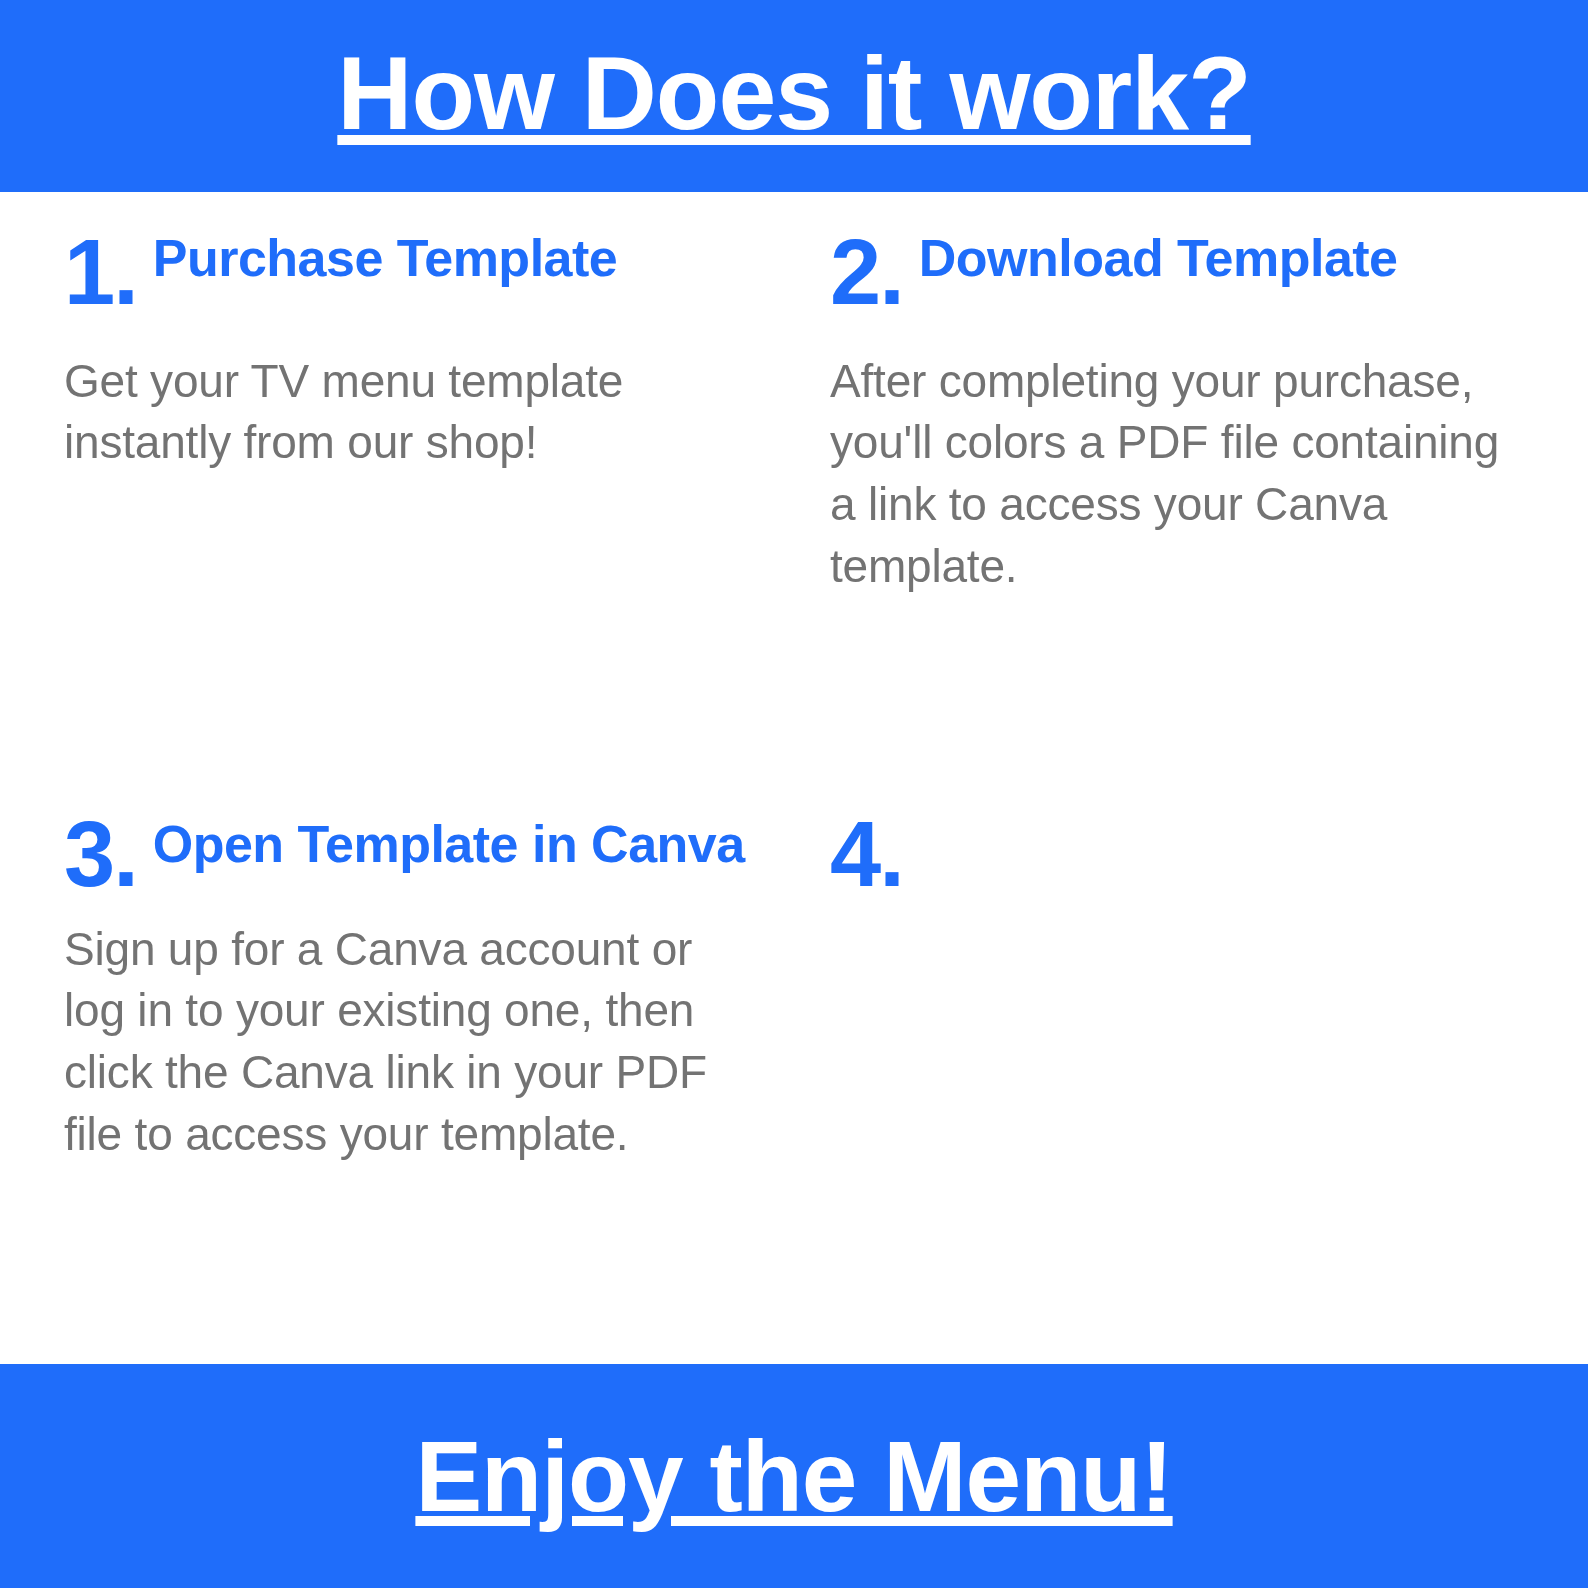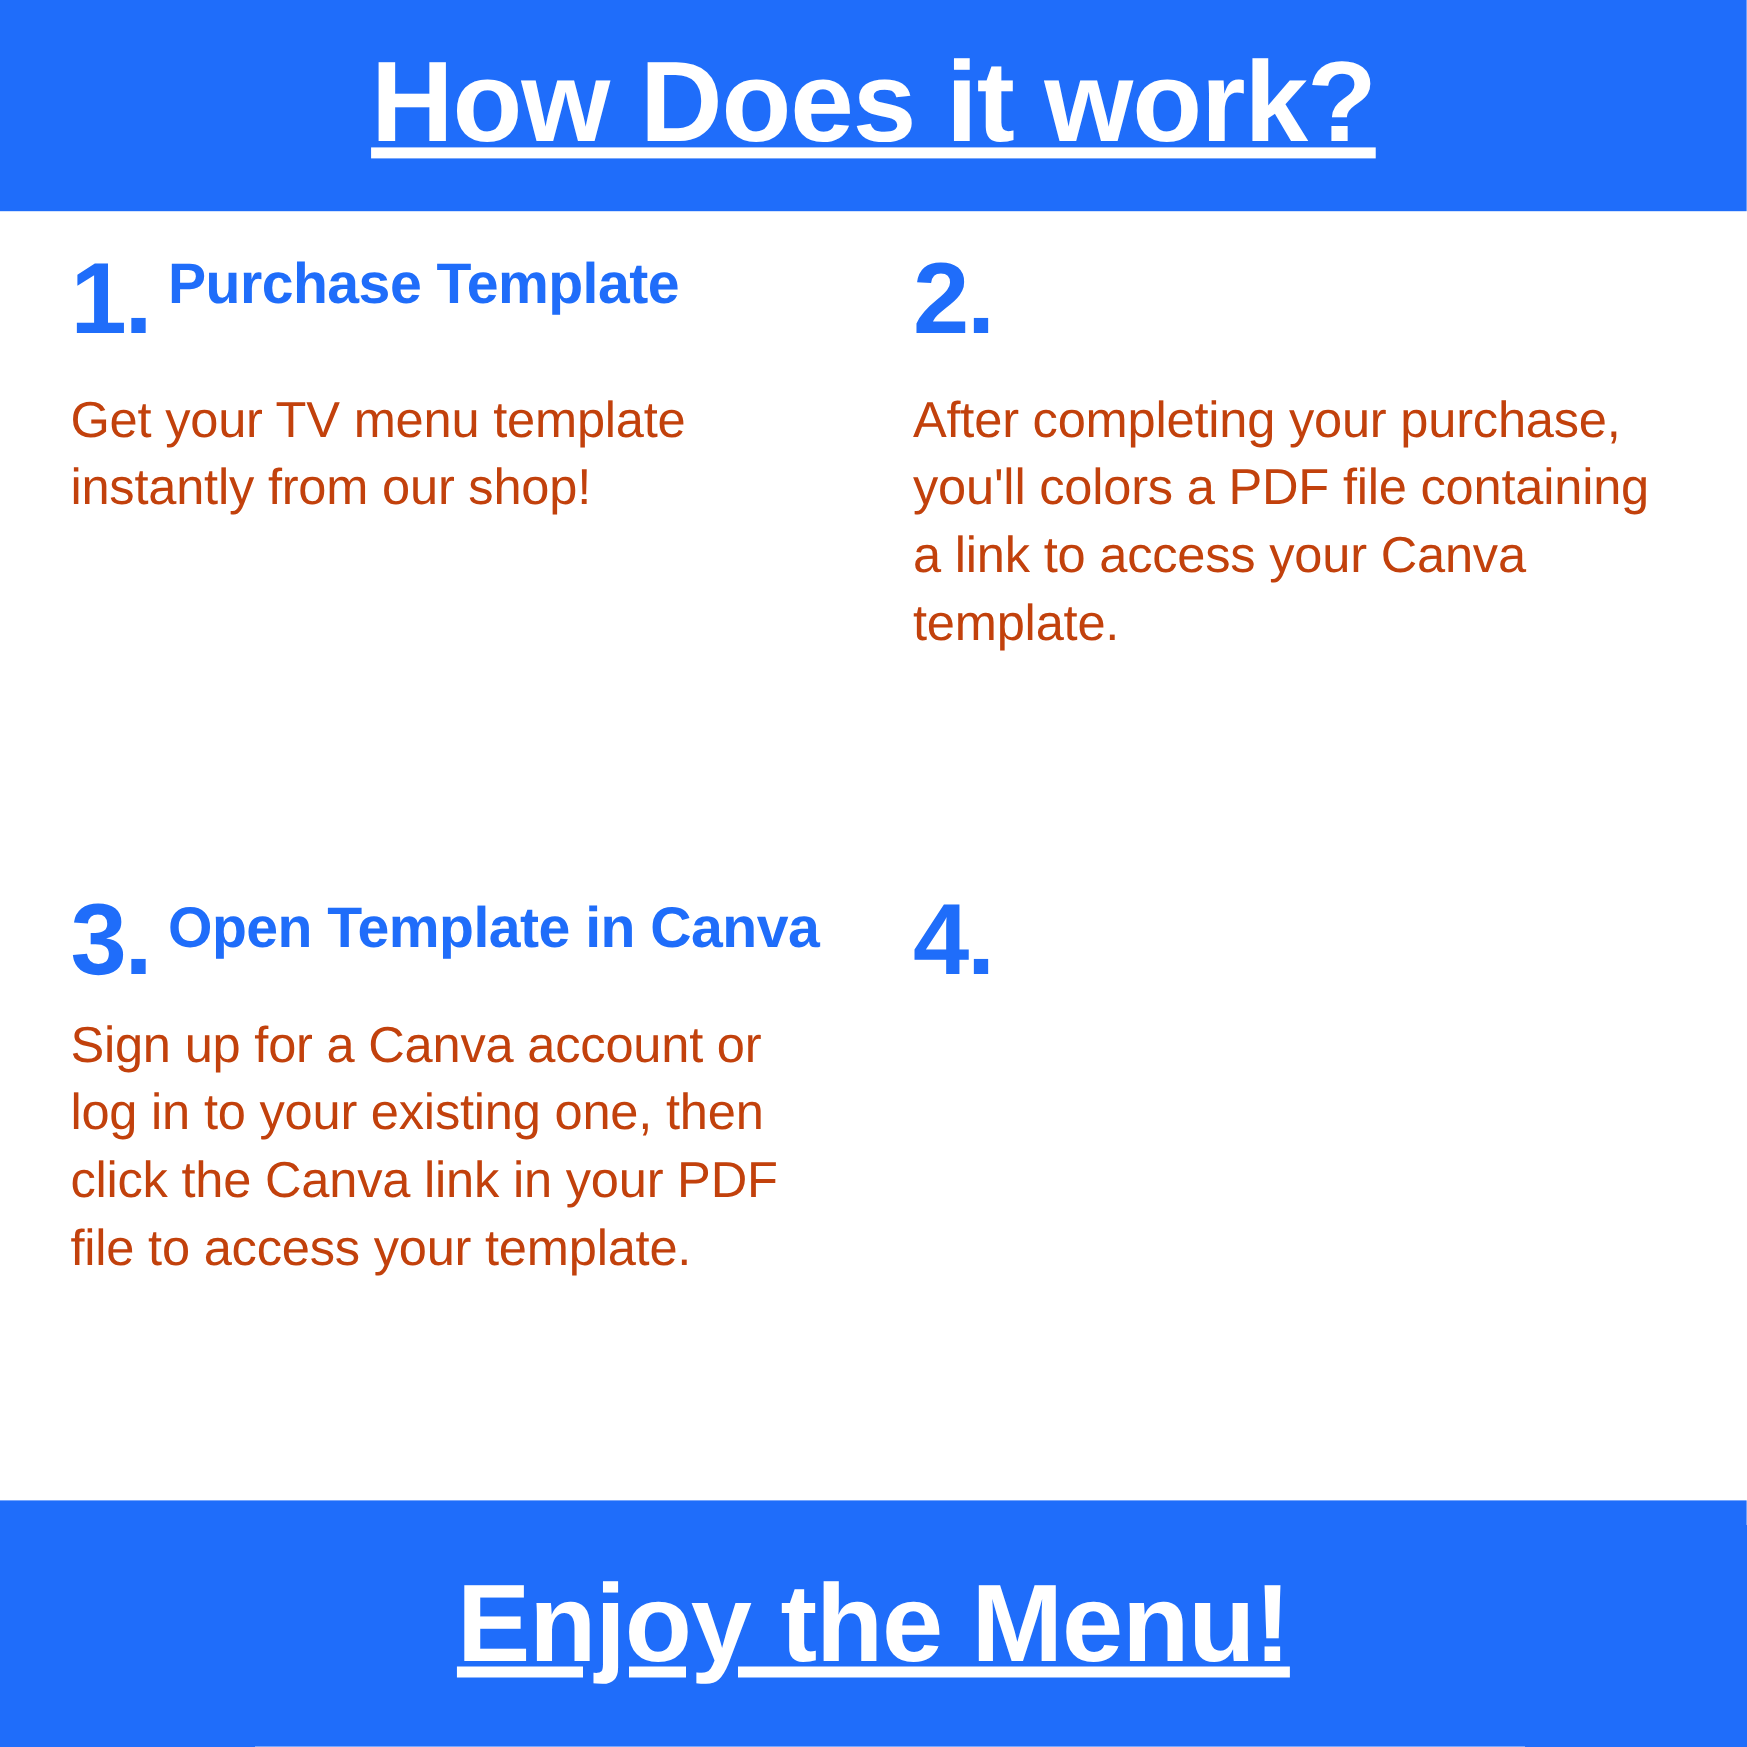--- a/index.html
+++ b/index.html
@@ -83,21 +83,21 @@
   }
   .step-title {
     color: #1f6dfa;
     font-size: 52px;
     font-weight: 700;
     line-height: 1.12;
     letter-spacing: -0.5px;
     margin-top: 1px;
   }
   .step-body {
-    color: #c2410c;
+    color: #737373;
     font-size: 46px;
     line-height: 1.34;
     margin-top: 36px;
     letter-spacing: -0.2px;
   }
   .step-3 .step-title,
   .step-4 .step-title {
     margin-top: 5px;
   }
   .step-3 .step-body,
@@ -120,20 +120,21 @@
       <div class="step-head">
         <div class="step-num">1.</div>
         <div class="step-title">Purchase Template</div>
       </div>
       <div class="step-body">Get your TV menu template instantly from our shop!</div>
     </div>
 
     <div class="step step-2 col-right">
       <div class="step-head">
         <div class="step-num">2.</div>
+        <div class="step-title">Download Template</div>
       </div>
       <div class="step-body">After completing your purchase, you'll colors a PDF file containing a link to access your Canva template.</div>
     </div>
 
     <div class="step step-3 col-left">
       <div class="step-head">
         <div class="step-num">3.</div>
         <div class="step-title">Open Template in Canva</div>
       </div>
       <div class="step-body">Sign up for a Canva account or log in to your existing one, then click the Canva link in your PDF file to access your template.</div>

